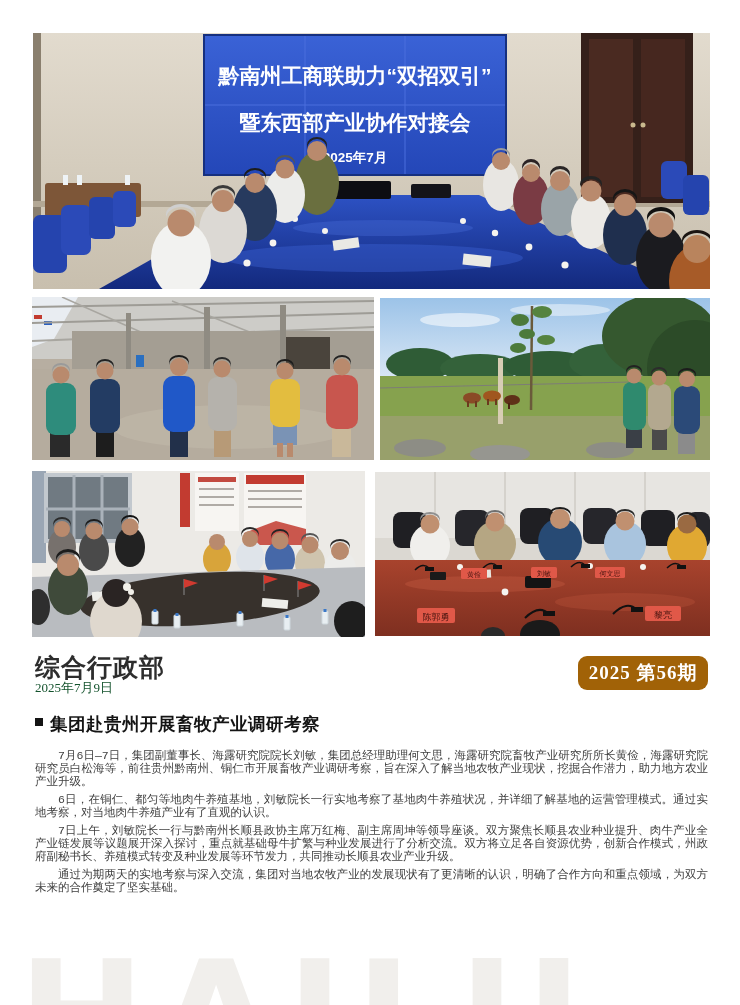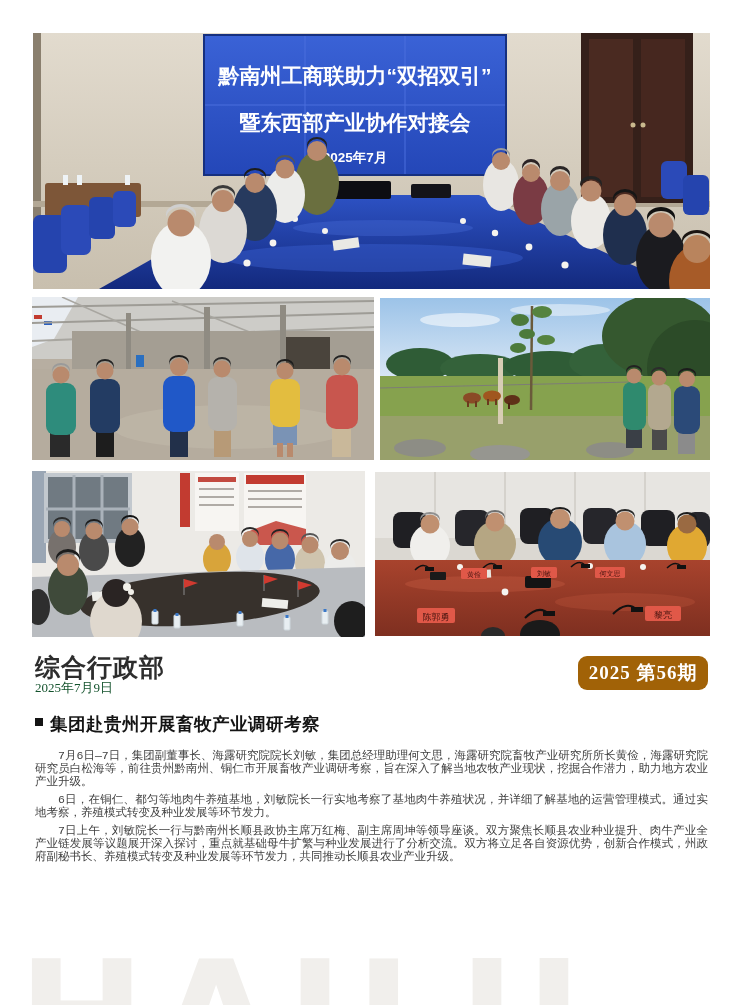--- a/index.html
+++ b/index.html
@@ -418,17 +418,18 @@
   <div class="masthead-date">2025年7月9日</div>
   <div class="issue-badge">2025 第56期</div>
 
   <h1 class="headline">
     <span class="bullet"></span>
     <span>集团赴贵州开展畜牧产业调研考察</span>
   </h1>
 
   <div class="article-body">
     <p>7月6日—7日，集团副董事长、海露研究院院长刘敏，集团总经理助理何文思，海露研究院畜牧产业研究所所长黄俭，海露研究院研究员白松海等，前往贵州黔南州、铜仁市开展畜牧产业调研考察，旨在深入了解当地农牧产业现状，挖掘合作潜力，助力地方农业产业升级。</p>
-    <p>6日，在铜仁、都匀等地肉牛养殖基地，刘敏院长一行实地考察了基地肉牛养殖状况，并详细了解基地的运营管理模式。通过实地考察，养殖模式转变及种业发展等环节发力。</p>
+    <p>6日，在铜仁、都匀等地肉牛养殖基地，刘敏院长一行实地考察了基地肉牛养殖状况，并详细了解基地的运营管理模式。通过实地考察，对当地肉牛养殖产业有了直观的认识。</p>
     <p>7日上午，刘敏院长一行与黔南州长顺县政协主席万红梅、副主席周坤等领导座谈。双方聚焦长顺县农业种业提升、肉牛产业全产业链发展等议题展开深入探讨，重点就基础母牛扩繁与种业发展进行了分析交流。双方将立足各自资源优势，创新合作模式，州政府副秘书长、养殖模式转变及种业发展等环节发力，共同推动长顺县农业产业升级。</p>
+    <p>通过为期两天的实地考察与深入交流，集团对当地农牧产业的发展现状有了更清晰的认识，明确了合作方向和重点领域，为双方未来的合作奠定了坚实基础。</p>
   </div>
 
 </div>
 
 </body></html>

